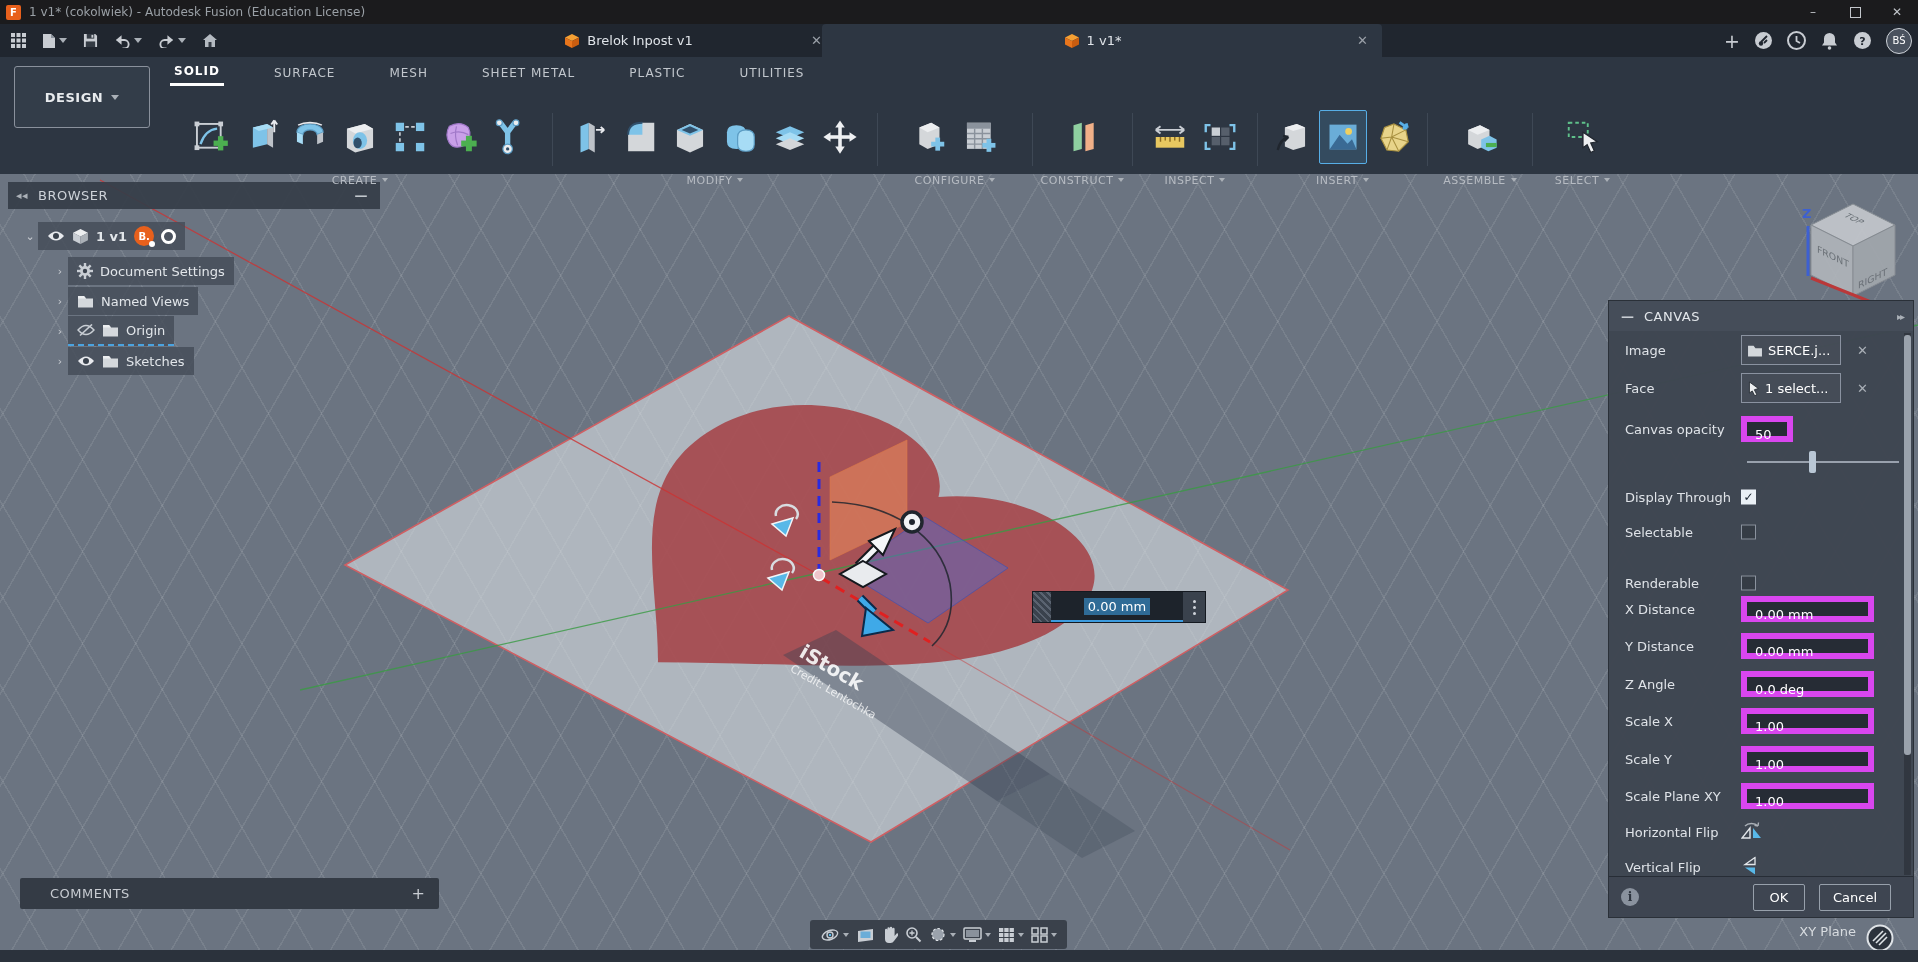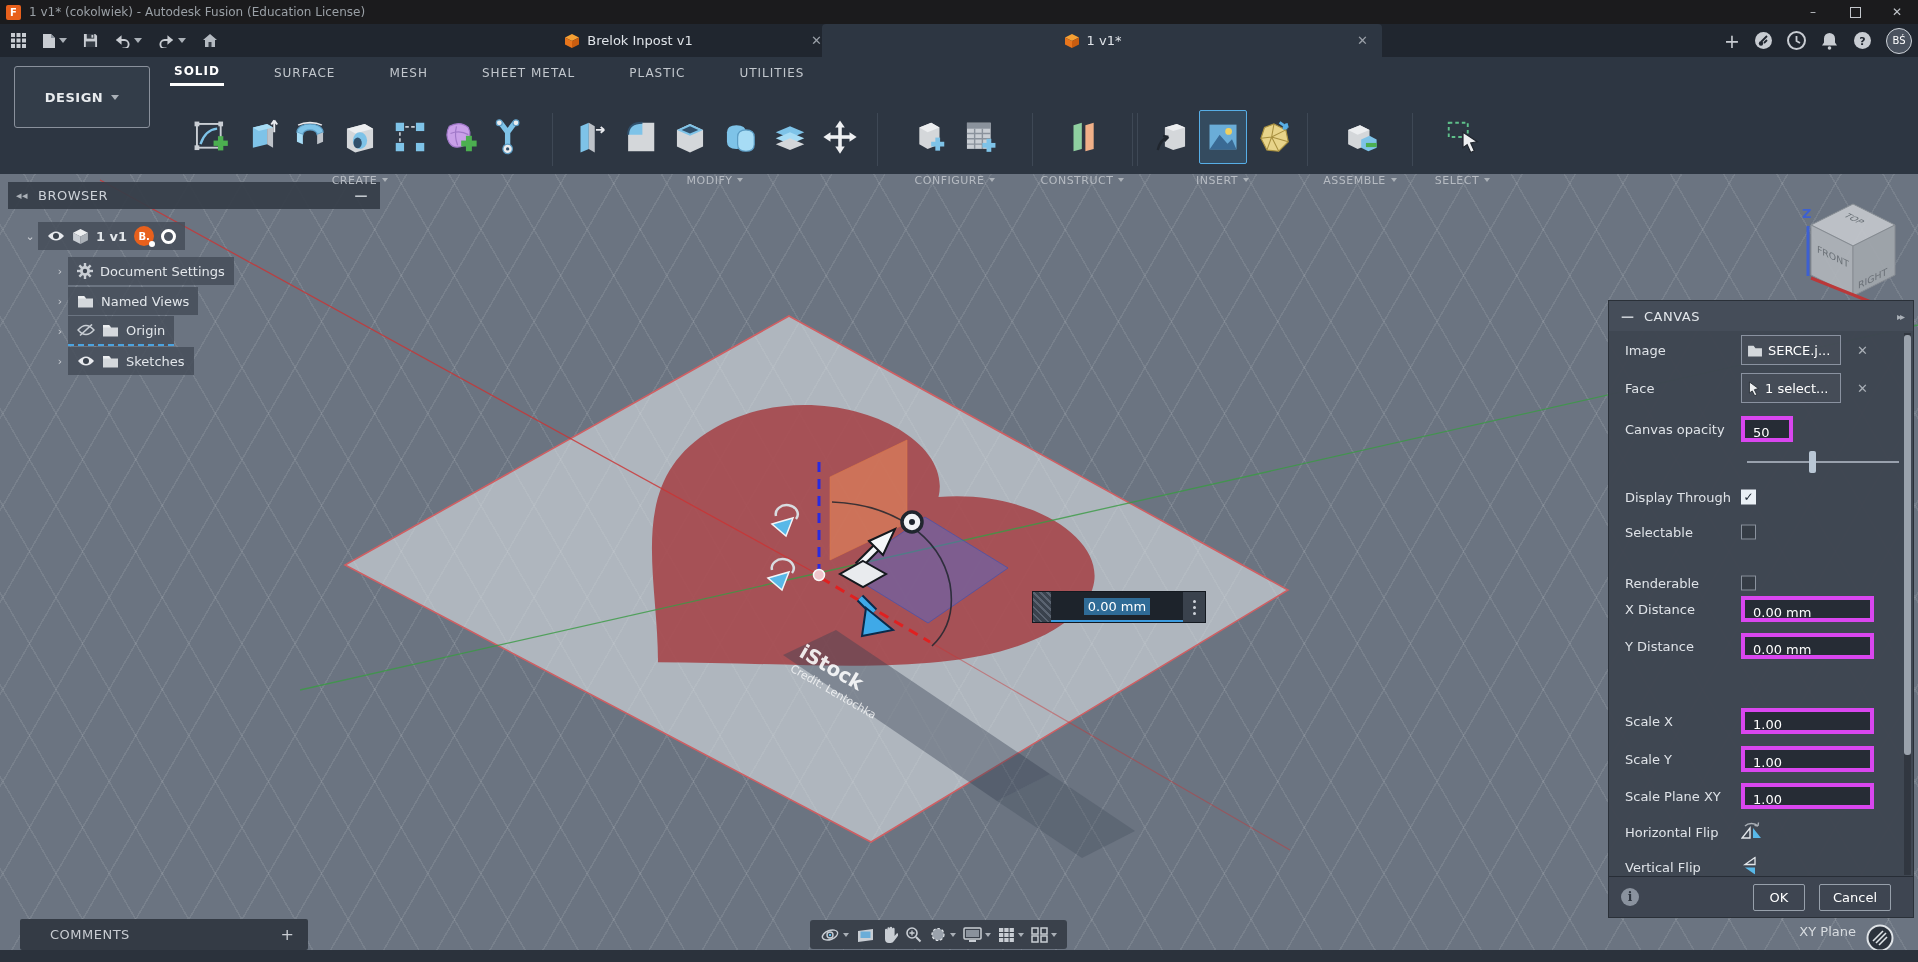--- a/index.html
+++ b/index.html
@@ -75,21 +75,21 @@
   .dialog{position:absolute;left:1608px;top:126px;width:306px;height:618px;background:rgba(62,69,81,.97);
           border:1px solid #2a3038;box-sizing:border-box;z-index:30;}
   .dlg-header{height:30px;background:#454d59;display:flex;align-items:center;color:#e4e8ec;}
   .dlg-header .minus{margin:0 10px 0 12px;color:#c9ced4;font-weight:bold;}
   .dlg-header .title{letter-spacing:.5px;}
   .dlg-header .pop{margin-left:auto;margin-right:10px;color:#aab0b7;font-size:10px;letter-spacing:-2px;}
   .dlg-body{position:absolute;left:0;top:30px;right:0;bottom:40px;}
   .drow{position:absolute;left:0;width:100%;height:30px;}
   .dlabel{position:absolute;left:16px;top:50%;transform:translateY(-50%);color:#dfe3e8;}
   .dctrl{position:absolute;left:132px;top:50%;transform:translateY(-50%);}
-  .dinput{background:#262c35;border:4px solid #d946ef;color:#fff;height:26px;line-height:26px;
+  .dinput{background:#262c35;border:6px solid #d946ef;color:#fff;height:26px;line-height:26px;
           padding:0 8px;box-sizing:border-box;}
   .dval{width:133px;}
   .dbtn-sel{display:flex;align-items:center;gap:5px;width:100px;height:30px;border:1px solid #8a92a0;
             box-sizing:border-box;padding:0 5px;color:#fff;background:rgba(255,255,255,.03);}
   .clear-x{position:absolute;left:248px;top:50%;transform:translateY(-50%);color:#aab0b7;}
   .checkbox{width:15px;height:15px;box-sizing:border-box;}
   .checkbox.off{border:1.5px solid #8a929e;background:rgba(0,0,0,.15);}
   .checkbox.on{background:#eaf0f5;color:#17212c;font-size:12px;font-weight:bold;line-height:15px;text-align:center;}
   .slider{position:absolute;left:138px;top:0;width:152px;height:22px;}
   .slider .track{position:absolute;left:0;right:0;top:10px;height:2px;background:#99a1ad;}
@@ -110,21 +110,21 @@
   .dim-grip{width:18px;background:#3a424d;
     background-image:repeating-linear-gradient(45deg,#5a6370 0 2px,transparent 2px 5px);}
   .dim-box{width:132px;background:#1d232b;border-bottom:2px solid #3c9ce0;box-sizing:border-box;
            display:flex;align-items:center;justify-content:center;}
   .dim-box span{background:#2f6b96;color:#fff;padding:1px 4px;font-size:13px;}
   .dim-menu{width:22px;background:#3a424d;display:flex;align-items:center;justify-content:center;color:#cfd4da;}
   .dim-menu .dots{display:flex;flex-direction:column;gap:3px;}
   .dim-menu .dots i{width:3px;height:3px;border-radius:50%;background:#cfd4da;}
 
   
-  .comments{position:absolute;left:20px;top:745px;width:288px;height:31px;background:#343b45;border-radius:2px;
+  .comments{position:absolute;left:20px;top:704px;width:419px;height:31px;background:#343b45;border-radius:2px;
             display:flex;align-items:center;z-index:22;}
   .comments .lbl{margin-left:30px;color:#c8ccd2;letter-spacing:.5px;}
   .comments .plus{margin-left:auto;margin-right:14px;color:#c8ccd2;font-size:16px;}
   .navbar{position:absolute;left:810px;top:746px;height:29px;background:#3a414b;border-radius:3px;
           display:flex;align-items:center;gap:7px;padding:0 10px;z-index:22;}
   .nav-item{display:flex;align-items:center;gap:3px;}
   .nav-item .caret{border-top-width:4px;border-left-width:3.5px;border-right-width:3.5px;}
   .plane-ind{position:absolute;right:24px;top:750px;display:flex;align-items:flex-start;gap:10px;z-index:22;color:#d8dce0;}
   .bottom-strip{position:absolute;left:0;bottom:0;width:100%;height:12px;background:#2b323c;z-index:23;}
 
@@ -440,20 +440,46 @@
               </svg>
             </div>
         </div>
         <div class="tlabel">
             <span>CONSTRUCT</span>
             <span class="caret"></span>
           </div>
       </div>
       <div class="tdivider"></div>
 
+      <div class="tgroup" style="width:120px;">
+        <div class="ticons">
+          <div class="tbtn">
+              <svg width="38" height="38" viewBox="0 0 32 32">
+                <path d="M4 10 h24 M4 10 l4 -3 M4 10 l4 3 M28 10 l-4 -3 M28 10 l-4 3" stroke="#c9ced4" stroke-width="1.6" fill="none"></path>
+                <rect x="4" y="16" width="24" height="9" fill="#e8c860"></rect>
+                <g stroke="#8a6a20" stroke-width="1.2">
+                  <path d="M8 16 v4 M12 16 v3 M16 16 v4 M20 16 v3 M24 16 v4"></path>
+                </g>
+              </svg>
+            </div>
+          <div class="tbtn">
+              <svg width="38" height="38" viewBox="0 0 32 32">
+                <path d="M8 6 h-4 v6 M24 6 h4 v6 M8 26 h-4 v-6 M24 26 h4 v-6" stroke="#7ec3e8" stroke-width="2" fill="none"></path>
+                <rect x="9" y="8" width="7" height="7" fill="#c9ced4"></rect>
+                <rect x="17" y="8" width="7" height="7" fill="#565f6b"></rect>
+                <rect x="9" y="16" width="7" height="7" fill="#565f6b"></rect>
+                <rect x="17" y="16" width="7" height="7" fill="#565f6b"></rect>
+              </svg>
+            </div>
+        </div>
+        <div class="tlabel">
+            <span>INSPECT</span>
+            <span class="caret"></span>
+          </div>
+      </div>
       <div class="tdivider"></div>
 
       <div class="tgroup" style="width:165px;">
         <div class="ticons">
           <div class="tbtn">
               <svg width="38" height="38" viewBox="0 0 32 32">
                 <polygon points="10,8 20,5 27,8 27,24 17,27 10,24" fill="#d4d7da"></polygon>
                 <polygon points="10,8 20,5 27,8 17,11" fill="#eceef0"></polygon>
                 <path d="M4 27 Q6 18 13 16 M13 16 l-4.5 -1 M13 16 l-3.5 3.5" stroke="#20262e" stroke-width="2" fill="none"></path>
               </svg>
@@ -730,20 +756,24 @@
           <div class="dctrl checkbox off"></div>
         </div>
         <div class="drow" style="top:263px;height:30px;">
           <span class="dlabel">X Distance</span>
           <div class="dctrl dinput dval">0.00 mm</div>
         </div>
         <div class="drow" style="top:300px;height:30px;">
           <span class="dlabel">Y Distance</span>
           <div class="dctrl dinput dval">0.00 mm</div>
         </div>
+        <div class="drow" style="top:338px;height:30px;">
+          <span class="dlabel">Z Angle</span>
+          <div class="dctrl dinput dval">0.0 deg</div>
+        </div>
         <div class="drow" style="top:375px;height:30px;">
           <span class="dlabel">Scale X</span>
           <div class="dctrl dinput dval">1.00</div>
         </div>
         <div class="drow" style="top:413px;height:30px;">
           <span class="dlabel">Scale Y</span>
           <div class="dctrl dinput dval">1.00</div>
         </div>
         <div class="drow" style="top:450px;height:30px;">
           <span class="dlabel">Scale Plane XY</span>

